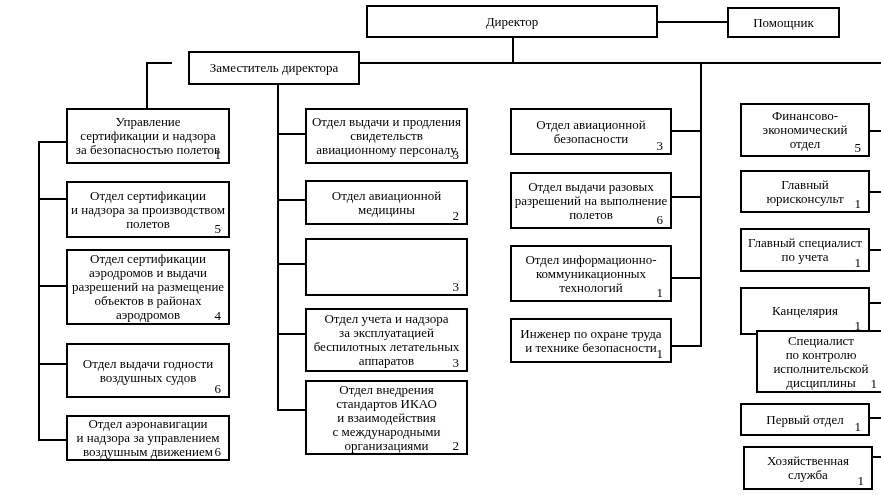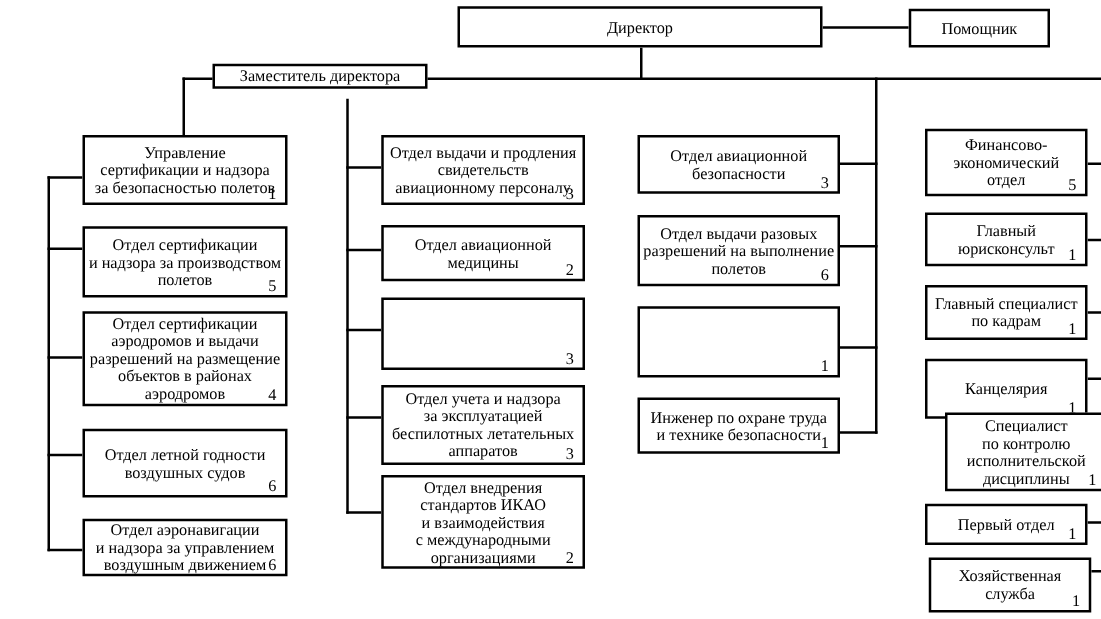--- a/index.html
+++ b/index.html
@@ -57,21 +57,21 @@
   <div class="ln" style="left:842px;top:358px;width:35px;height:2px"></div>
   <div class="ln" style="left:842px;top:417px;width:35px;height:2px"></div>
   <div class="ln" style="left:845px;top:456px;width:32px;height:2px"></div>
 
   <div class="box" style="left:338px;top:5px;width:292px;height:33px">
     <span class="lbl">Директор</span>
   </div>
   <div class="box" style="left:699px;top:7px;width:113px;height:31px">
     <span class="lbl">Помощник</span>
   </div>
-  <div class="box" style="left:142px;top:51px;width:172px;height:20px">
+  <div class="box" style="left:160px;top:51px;width:172px;height:34px">
     <span class="lbl">Заместитель директора</span>
   </div>
 
   <div class="box" style="left:38px;top:108px;width:164px;height:56px">
     <span class="lbl">Управление
 сертификации и надзора
 за безопасностью полетов</span>
     <span class="cnt">1</span>
   </div>
   <div class="box" style="left:38px;top:181px;width:164px;height:57px">
@@ -82,21 +82,21 @@
   </div>
   <div class="box" style="left:38px;top:249px;width:164px;height:76px">
     <span class="lbl">Отдел сертификации
 аэродромов и выдачи
 разрешений на размещение
 объектов в районах
 аэродромов</span>
     <span class="cnt">4</span>
   </div>
   <div class="box" style="left:38px;top:343px;width:164px;height:55px">
-    <span class="lbl">Отдел летной годности
+    <span class="lbl">Отдел выдачи годности
 воздушных судов</span>
     <span class="cnt">6</span>
   </div>
   <div class="box" style="left:38px;top:415px;width:164px;height:46px">
     <span class="lbl">Отдел аэронавигации
 и надзора за управлением
 воздушным движением</span>
     <span class="cnt">6</span>
   </div>
 
@@ -135,20 +135,23 @@
 безопасности</span>
     <span class="cnt">3</span>
   </div>
   <div class="box" style="left:482px;top:172px;width:162px;height:57px">
     <span class="lbl">Отдел выдачи разовых
 разрешений на выполнение
 полетов</span>
     <span class="cnt">6</span>
   </div>
   <div class="box" style="left:482px;top:245px;width:162px;height:57px">
+    <span class="lbl">Отдел информационно-
+коммуникационных
+технологий</span>
     <span class="cnt">1</span>
   </div>
   <div class="box" style="left:482px;top:318px;width:162px;height:45px">
     <span class="lbl">Инженер по охране труда
 и технике безопасности</span>
     <span class="cnt">1</span>
   </div>
 
   <div class="box" style="left:712px;top:103px;width:130px;height:54px">
     <span class="lbl">Финансово-
@@ -156,21 +159,21 @@
 отдел</span>
     <span class="cnt">5</span>
   </div>
   <div class="box" style="left:712px;top:170px;width:130px;height:43px">
     <span class="lbl">Главный
 юрисконсульт</span>
     <span class="cnt">1</span>
   </div>
   <div class="box" style="left:712px;top:228px;width:130px;height:44px">
     <span class="lbl">Главный специалист
-по кадрам</span>
+по учета</span>
     <span class="cnt">1</span>
   </div>
   <div class="box" style="left:712px;top:287px;width:130px;height:48px">
     <span class="lbl">Канцелярия</span>
     <span class="cnt">1</span>
   </div>
   <div class="box" style="left:728px;top:330px;width:130px;height:63px">
     <span class="lbl">Специалист
 по контролю
 исполнительской

